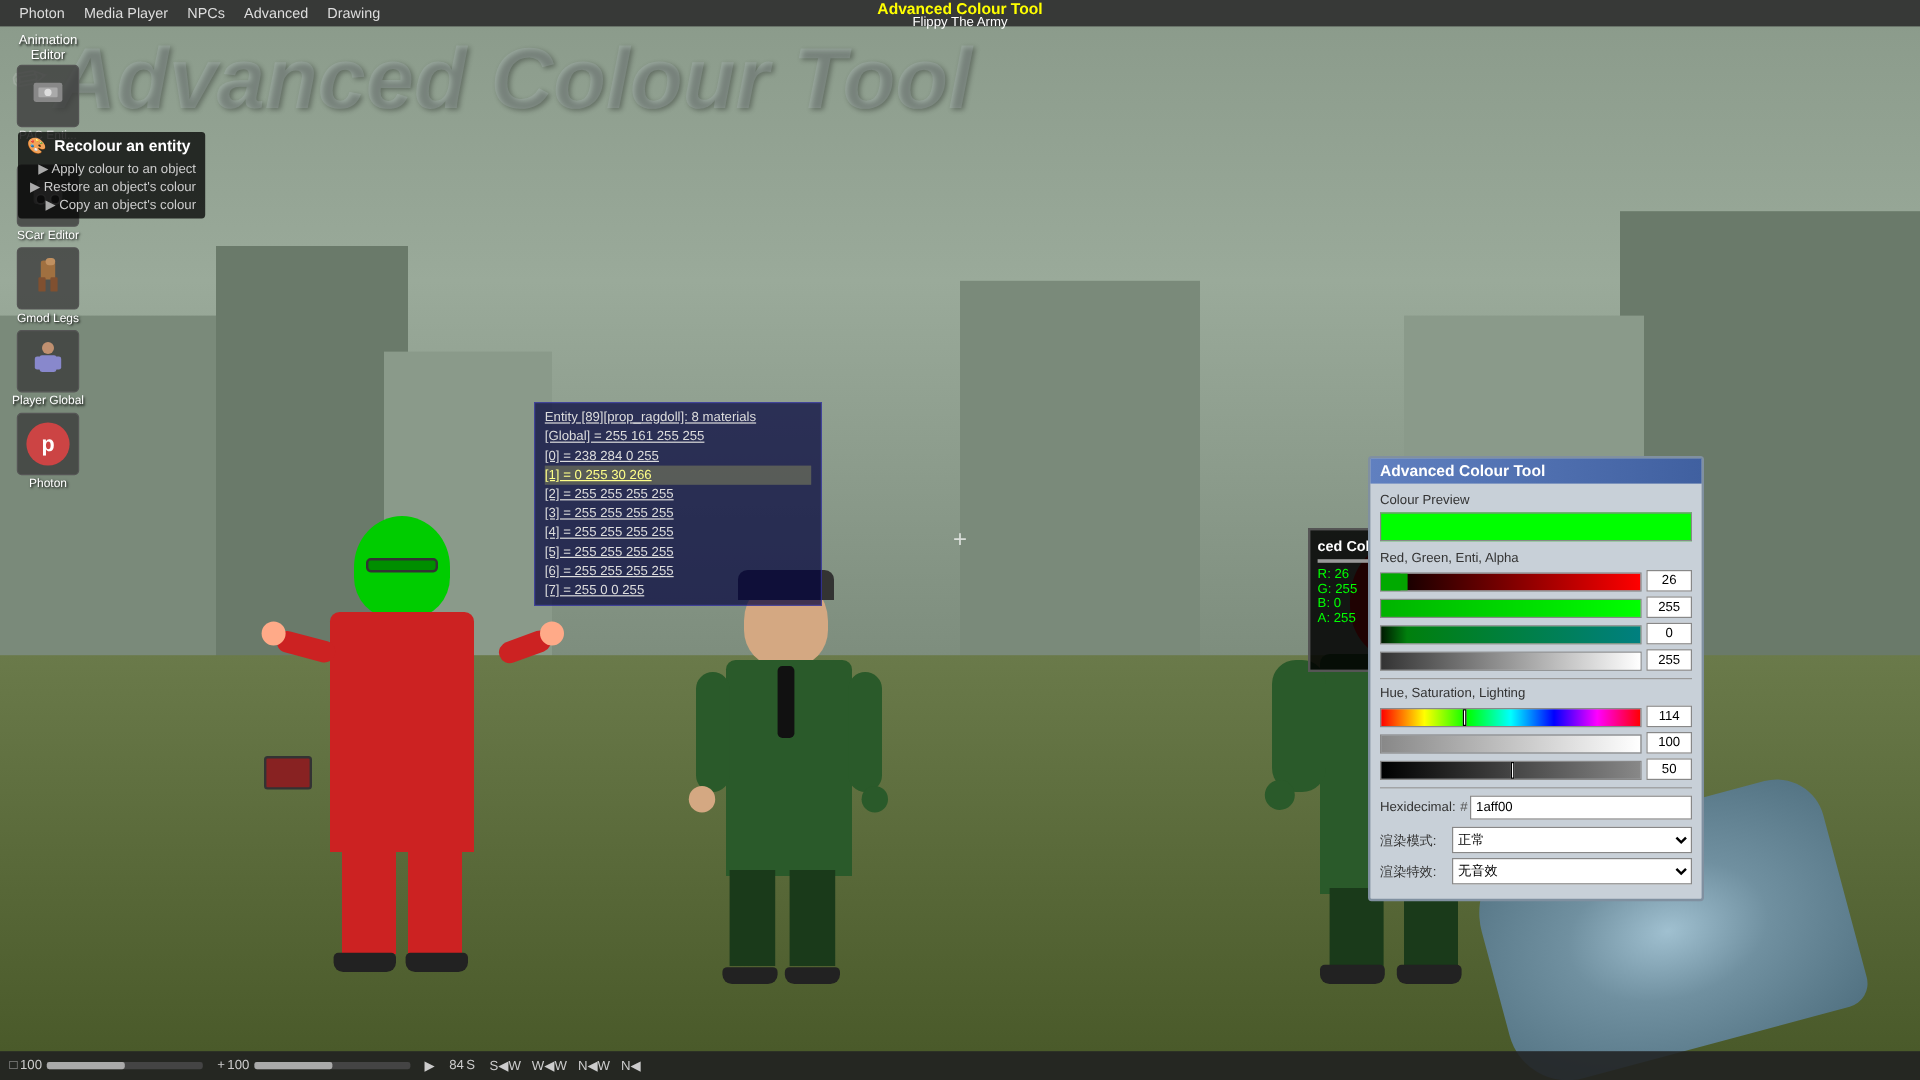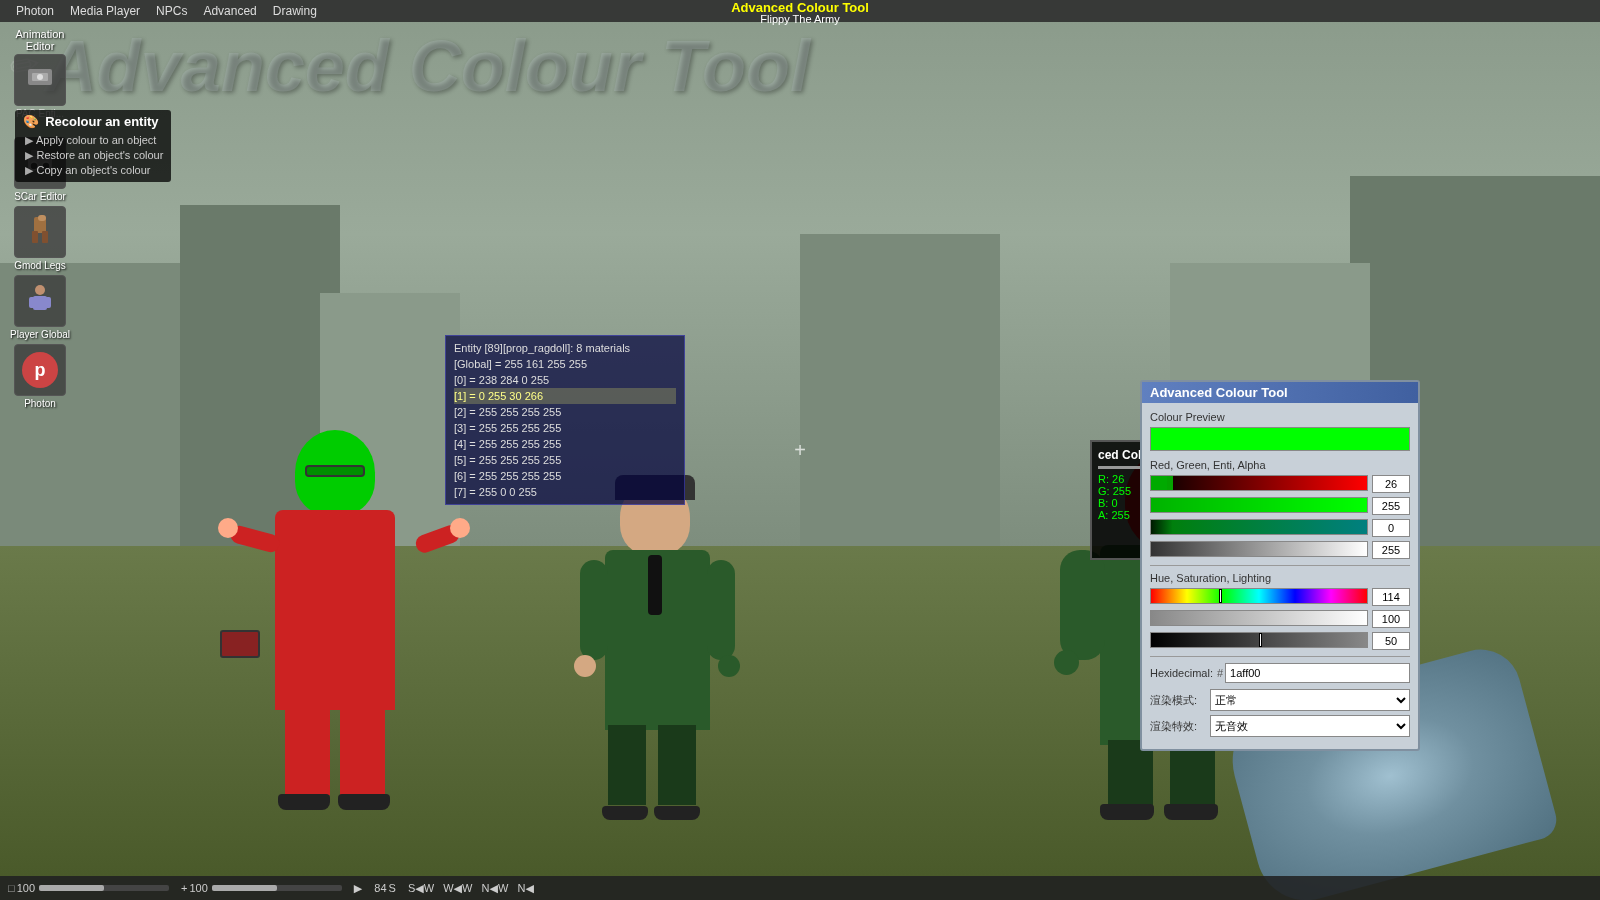--- a/index.html
+++ b/index.html
@@ -140,20 +140,21 @@
       display: flex;
       align-items: center;
     }
 
     #tooltip-menu .tooltip-item {
       color: #ccc;
       font-size: 11px;
       padding: 1px 0 1px 16px;
       cursor: pointer;
       display: block;
+      text-align: right;
     }
 
     #tooltip-menu .tooltip-item:before {
       content: '▶ ';
       color: #aaa;
       margin-left: -14px;
     }
 
     
     #entity-info {
@@ -164,20 +165,21 @@
       border: 1px solid rgba(100,100,255,0.4);
       padding: 4px 8px;
       z-index: 50;
       min-width: 240px;
     }
 
     .entity-row {
       color: #ddd;
       font-size: 11px;
       line-height: 16px;
+      text-decoration: underline;
     }
 
     .entity-row.highlight {
       background: rgba(200,200,100,0.3);
       color: #ffff88;
     }
 
     
     #status-bar {
       position: absolute;
@@ -249,21 +251,21 @@
     .cp-preview {
       width: 100%;
       height: 24px;
       background: #00ff00;
       border: 1px solid #888;
       margin-bottom: 8px;
     }
 
     .cp-slider-row {
       display: flex;
-      align-items: flex-start;
+      align-items: flex-end;
       margin-bottom: 4px;
     }
 
     .cp-slider-track {
       flex: 1;
       height: 16px;
       border: 1px solid #888;
       position: relative;
       margin-right: 4px;
     }

